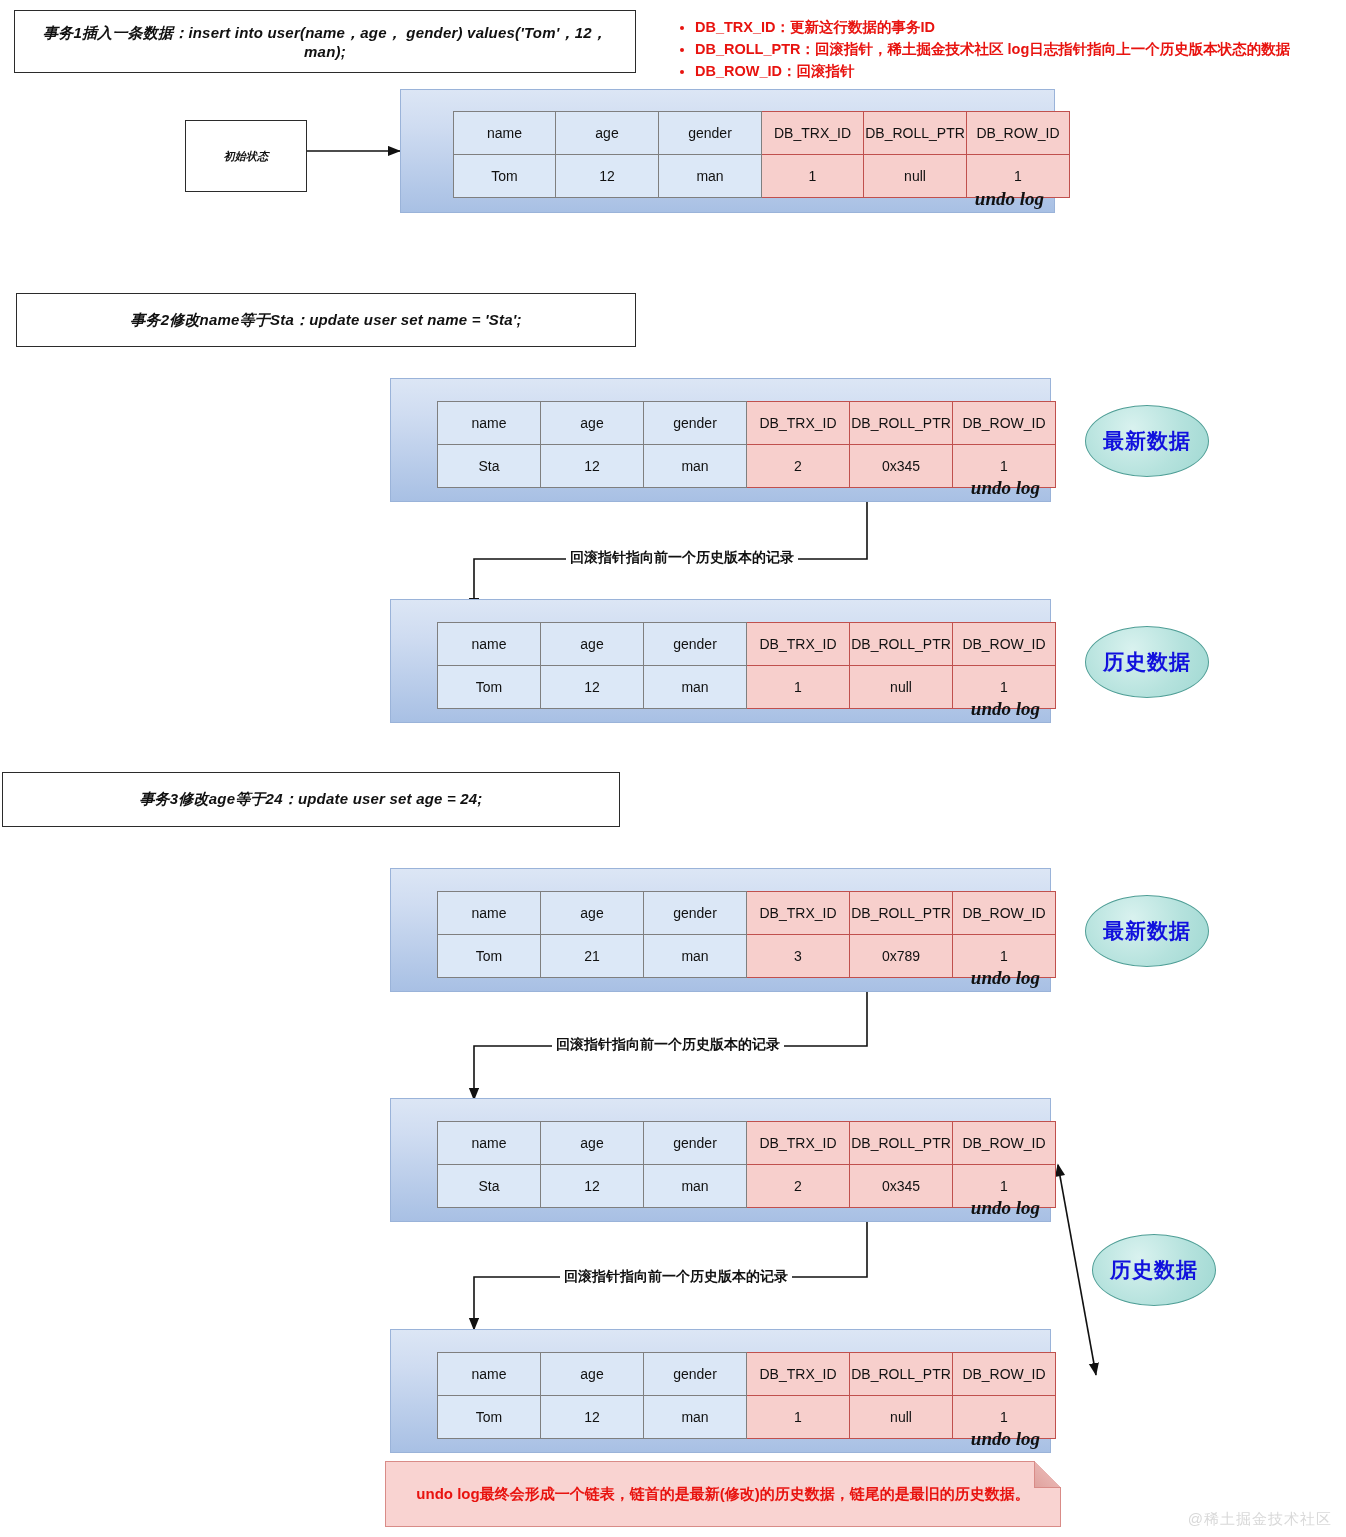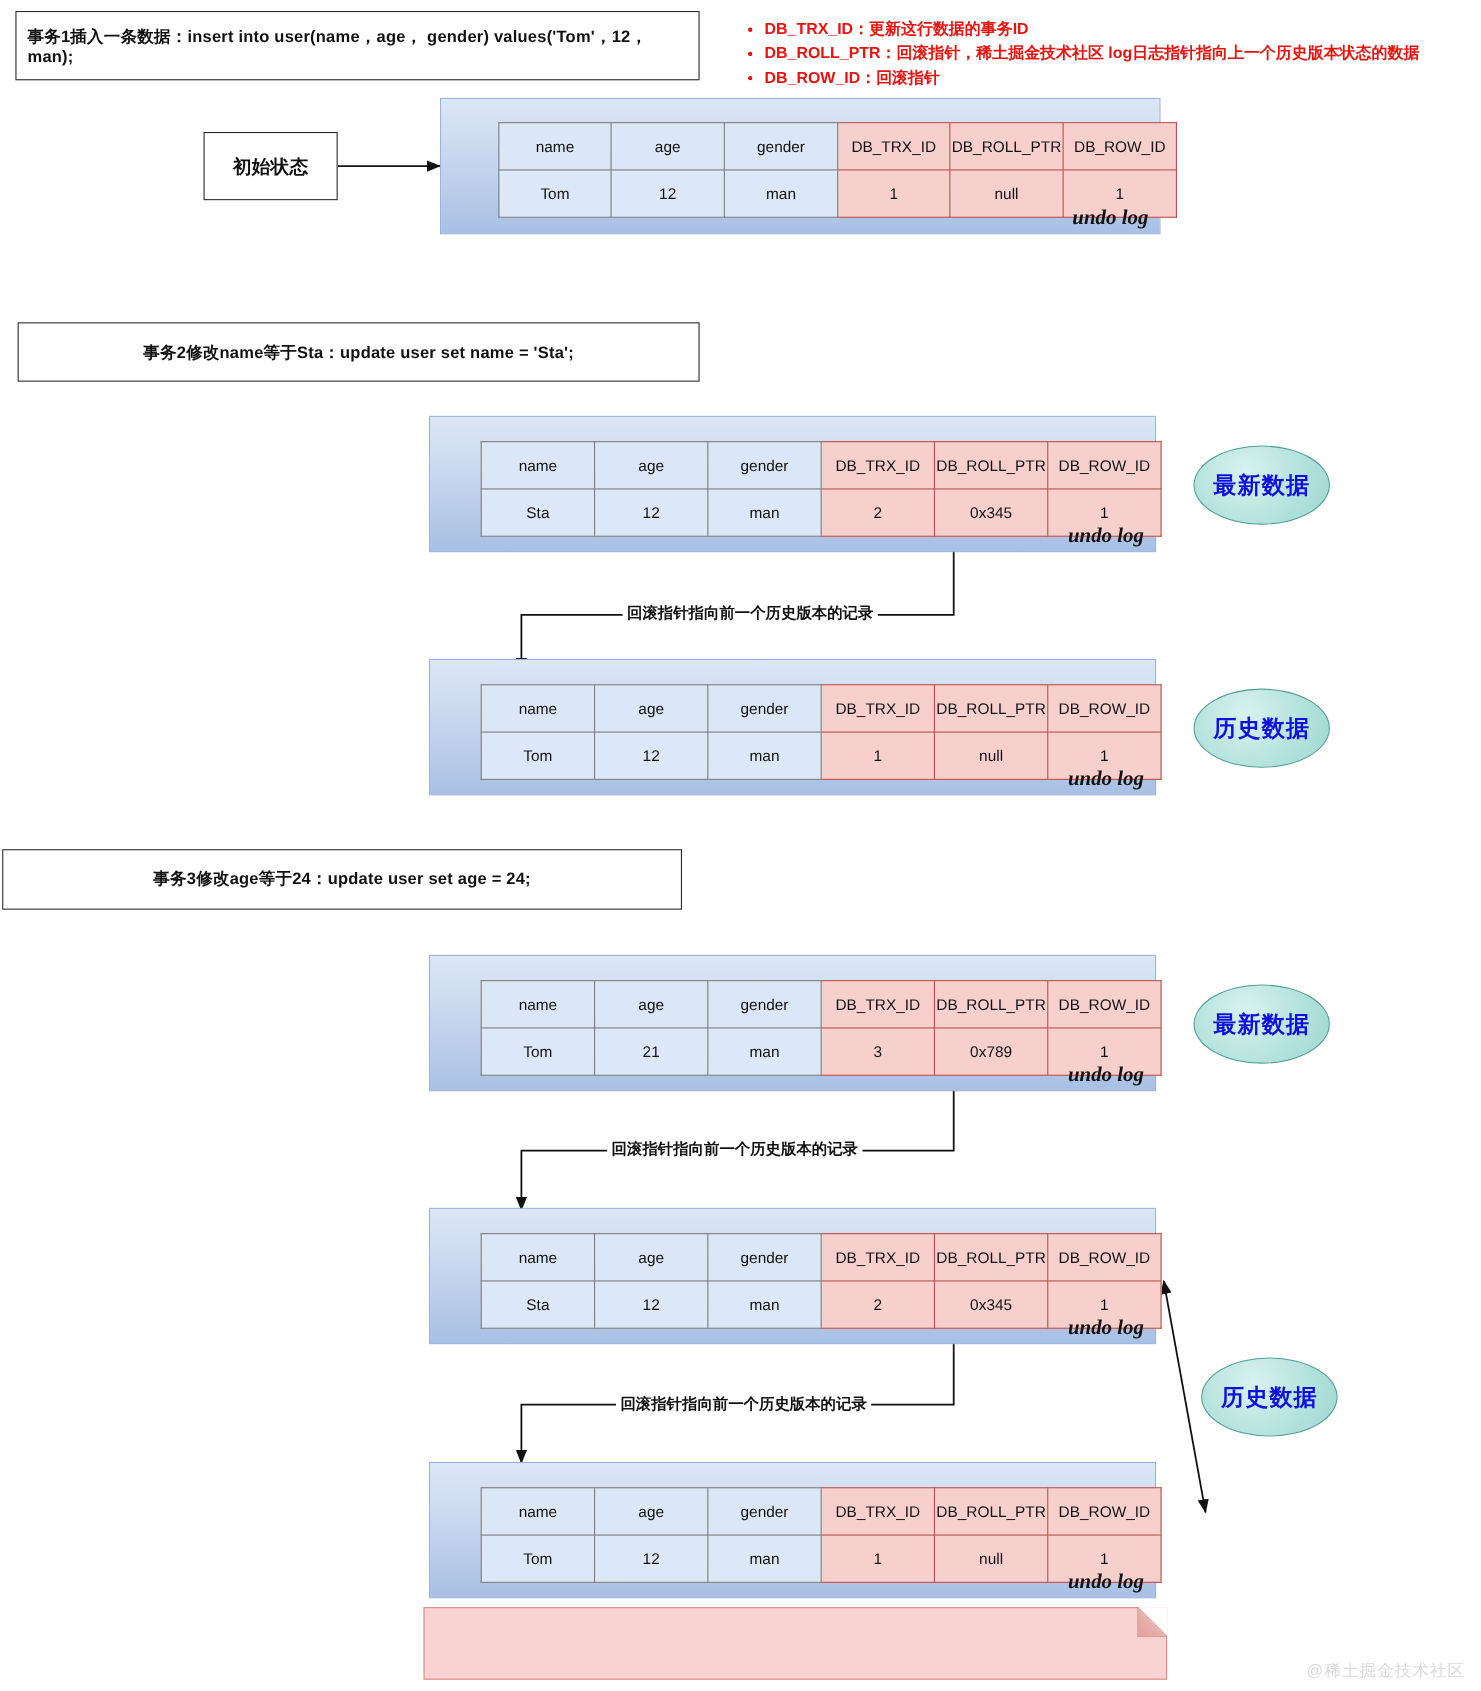--- a/index.html
+++ b/index.html
@@ -7,21 +7,21 @@
     width:1346px;height:1537px;position:relative;background:#ffffff;
     font-family:"Liberation Sans","DejaVu Sans",sans-serif;
     -webkit-font-smoothing:antialiased;
   }
 
   
   .stmt-box{
     position:absolute;border:1px solid #2b2b2b;background:#ffffff;
     display:flex;align-items:center;justify-content:center;
     font-size:15px;color:#111;font-weight:600;letter-spacing:.2px;
-    box-sizing:border-box;text-align:left;padding:0 10px;
+    box-sizing:border-box;text-align:center;padding:0 10px;font-style:italic;
   }
 
   
   .legend{position:absolute;left:673px;top:16px;width:690px;}
   .legend li{
     color:#e8130f;font-weight:bold;font-size:14.5px;line-height:22px;
     white-space:nowrap;
   }
   .legend ul{margin:0;padding-left:22px;list-style:disc;}
 
@@ -118,21 +118,21 @@
 </div>
 
 <div class="legend">
   <ul>
     <li>DB_TRX_ID：更新这行数据的事务ID</li>
     <li>DB_ROLL_PTR：回滚指针，稀土掘金技术社区 log日志指针指向上一个历史版本状态的数据</li>
     <li>DB_ROW_ID：回滚指针</li>
   </ul>
 </div>
 
-<div class="stmt-box" style="left:185px;top:120px;width:122px;height:62px;font-size:17px;">
+<div class="stmt-box" style="left:185px;top:120px;width:122px;height:72px;font-size:11px;">
   <span>初始状态</span>
 </div>
 
 <div class="card" style="left:400px;top:89px;width:655px;height:124px;">
   <table class="tbl" style="left:36px;top:21px;width:598px;">
     <tbody>
         <tr>
       <td class="hd" style="width:99px">name</td>
       <td class="hd" style="width:100px">age</td>
       <td class="hd" style="width:100px">gender</td>
@@ -297,16 +297,17 @@
   </tbody>
     </table>
   <div class="undolog">undo log</div>
 </div>
 
 <div class="ellipse" style="left:1092px;top:1234px;width:124px;height:72px;">
   <span>历史数据</span>
 </div>
 
 <div class="note" style="left:385px;top:1461px;width:676px;height:66px;">
+  <span>undo log最终会形成一个链表，链首的是最新(修改)的历史数据，链尾的是最旧的历史数据。</span>
   <div class="fold"></div>
 </div>
 
 <div class="watermark">@稀土掘金技术社区</div>
 
 </body></html>

